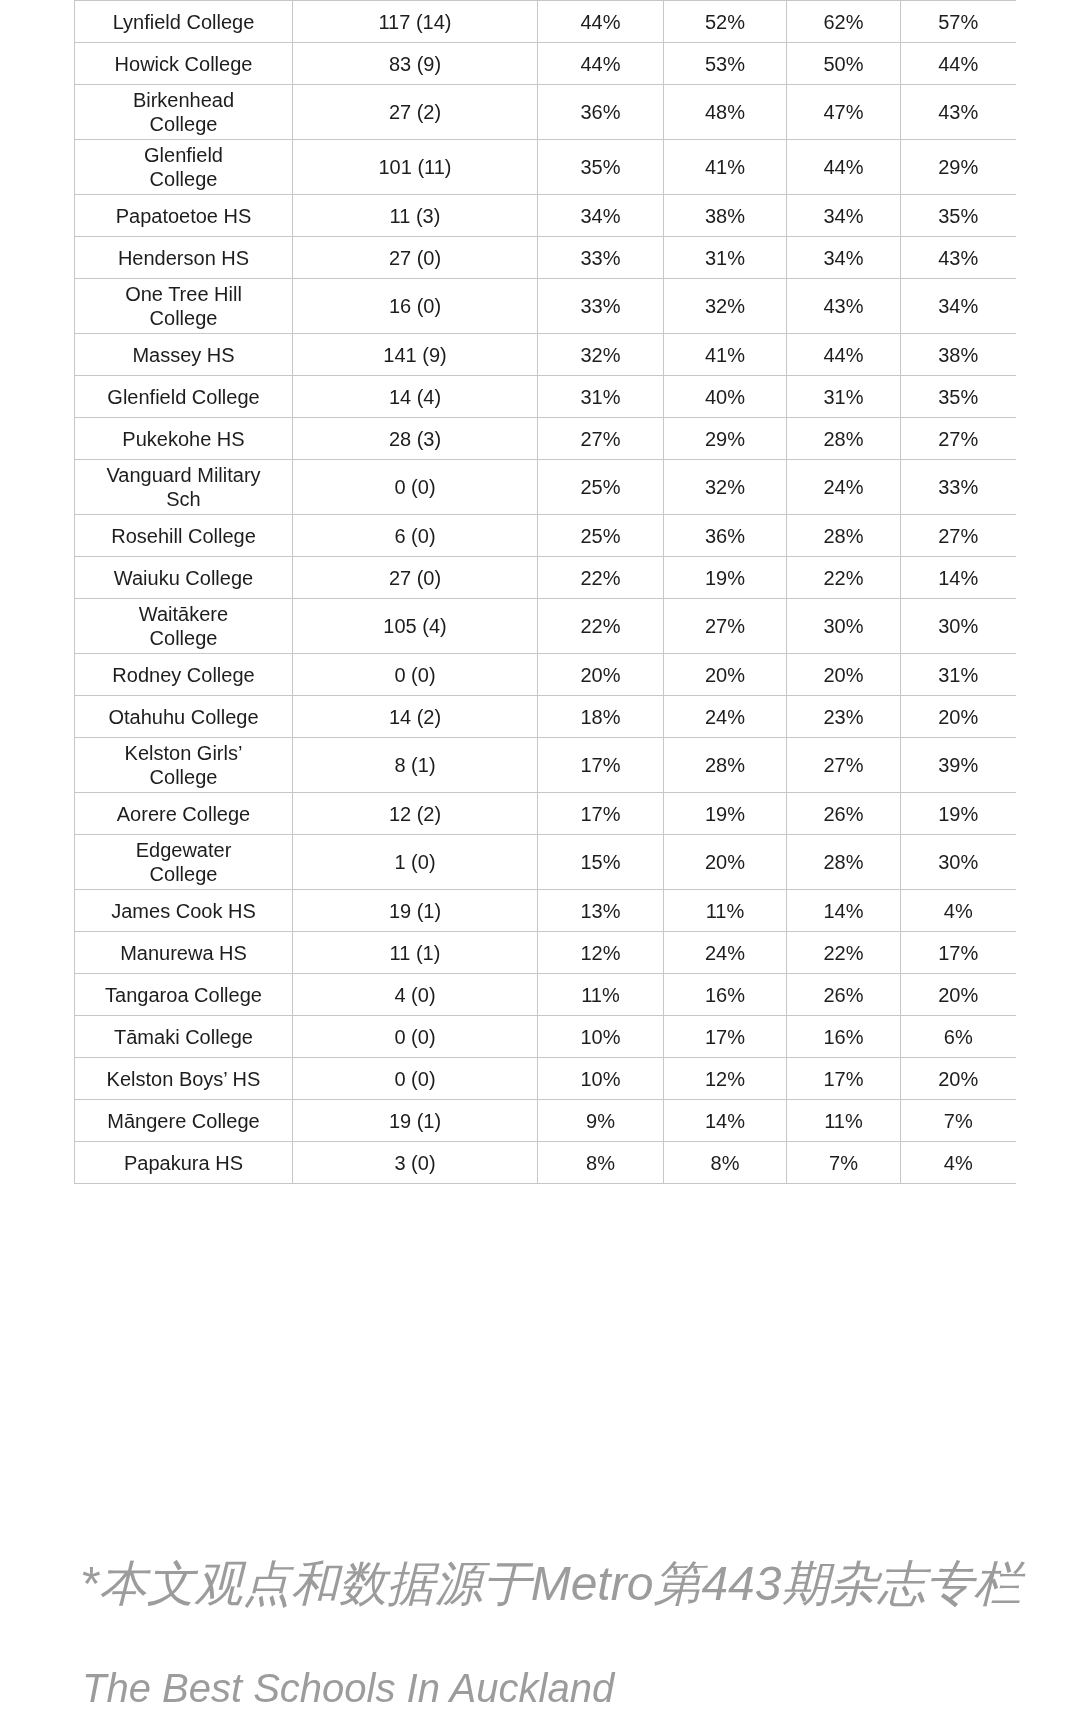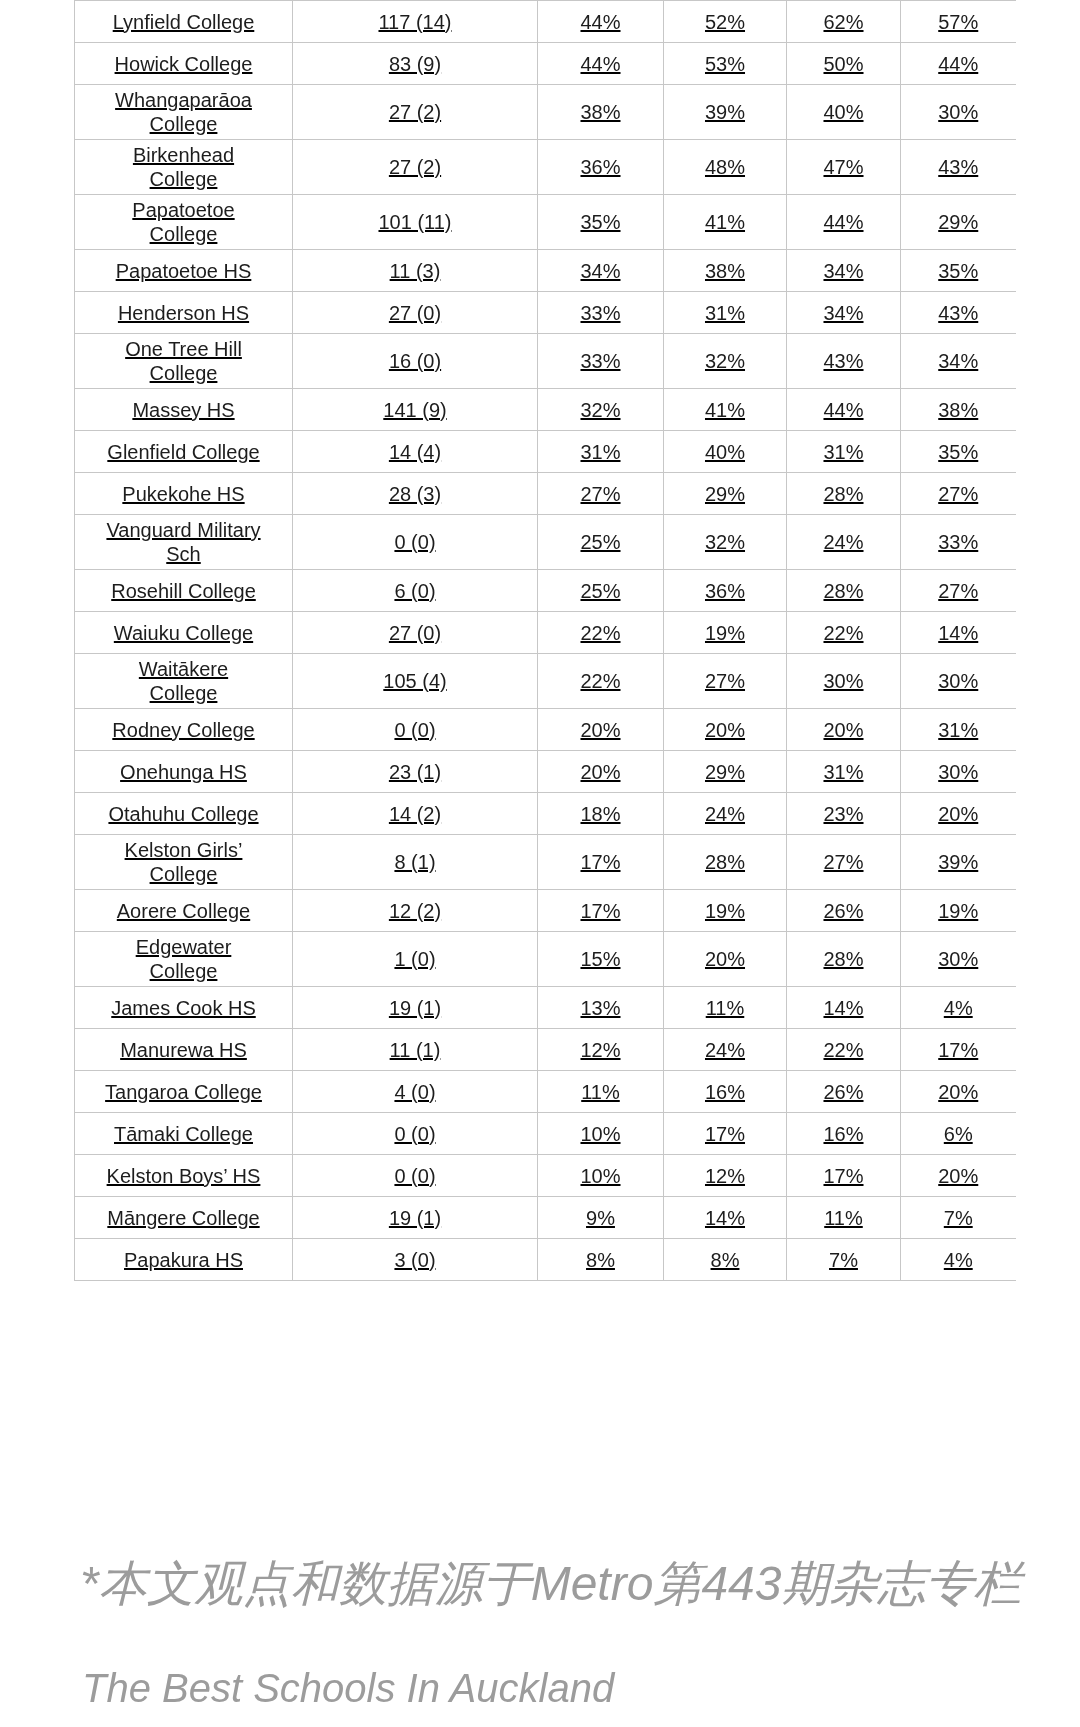--- a/index.html
+++ b/index.html
@@ -15,21 +15,20 @@
     overflow: hidden;
     font-family: "Liberation Sans", sans-serif;
   }
   table.schools {
     position: absolute;
     left: 74px;
     top: 0;
     width: 941px;
     border-collapse: collapse;
     table-layout: fixed;
-    text-decoration: underline;
   }
   table.schools col.c-school { width: 218px; }
   table.schools col.c-count  { width: 245px; }
   table.schools col.c-p1     { width: 126px; }
   table.schools col.c-p2     { width: 123px; }
   table.schools col.c-p3     { width: 114px; }
   table.schools col.c-p4     { width: 115px; }
   table.schools td {
     border: 1px solid #c7c7c7;
     height: 35px;
@@ -94,39 +93,30 @@
         </tr>
         <tr>
           <td class="school">Howick College</td>
           <td class="count">83 (9)</td>
           <td class="pct">44%</td>
           <td class="pct">53%</td>
           <td class="pct">50%</td>
           <td class="pct">44%</td>
         </tr>
         <tr>
-          <td class="school">Whangaparāoa
-College</td>
-          <td class="count">27 (2)</td>
-          <td class="pct">38%</td>
-          <td class="pct">39%</td>
-          <td class="pct">40%</td>
-          <td class="pct">30%</td>
-        </tr>
-        <tr>
           <td class="school">Birkenhead
 College</td>
           <td class="count">27 (2)</td>
           <td class="pct">36%</td>
           <td class="pct">48%</td>
           <td class="pct">47%</td>
           <td class="pct">43%</td>
         </tr>
         <tr>
-          <td class="school">Papatoetoe
+          <td class="school">Glenfield
 College</td>
           <td class="count">101 (11)</td>
           <td class="pct">35%</td>
           <td class="pct">41%</td>
           <td class="pct">44%</td>
           <td class="pct">29%</td>
         </tr>
         <tr>
           <td class="school">Papatoetoe HS</td>
           <td class="count">11 (3)</td>
@@ -212,28 +202,20 @@
         </tr>
         <tr>
           <td class="school">Rodney College</td>
           <td class="count">0 (0)</td>
           <td class="pct">20%</td>
           <td class="pct">20%</td>
           <td class="pct">20%</td>
           <td class="pct">31%</td>
         </tr>
         <tr>
-          <td class="school">Onehunga HS</td>
-          <td class="count">23 (1)</td>
-          <td class="pct">20%</td>
-          <td class="pct">29%</td>
-          <td class="pct">31%</td>
-          <td class="pct">30%</td>
-        </tr>
-        <tr>
           <td class="school">Otahuhu College</td>
           <td class="count">14 (2)</td>
           <td class="pct">18%</td>
           <td class="pct">24%</td>
           <td class="pct">23%</td>
           <td class="pct">20%</td>
         </tr>
         <tr>
           <td class="school">Kelston Girls’
 College</td>

